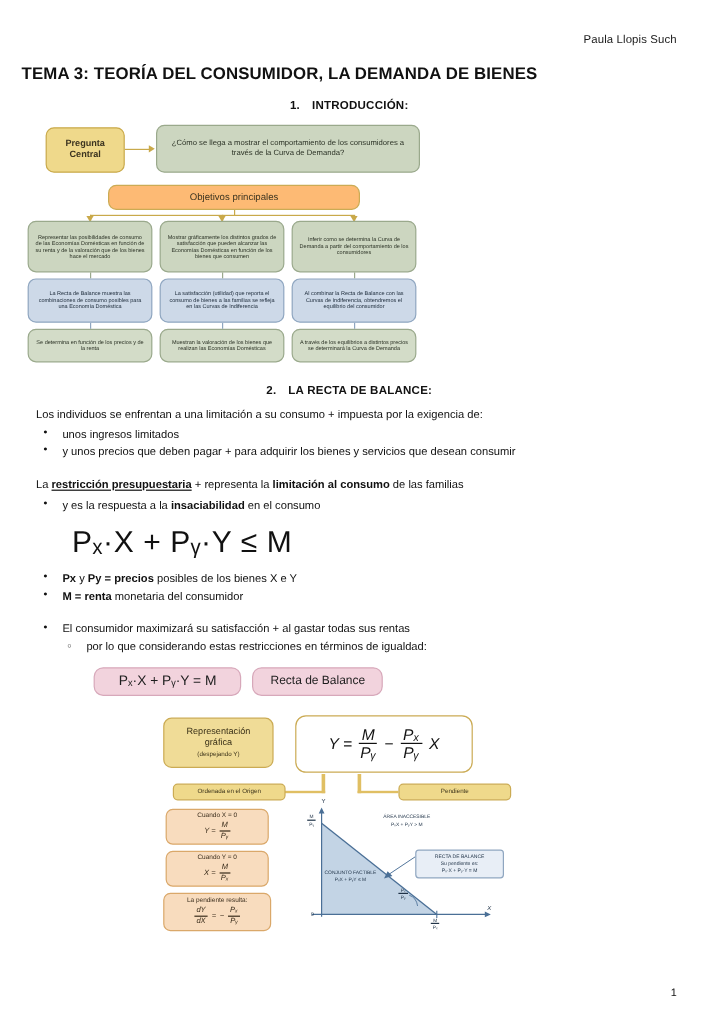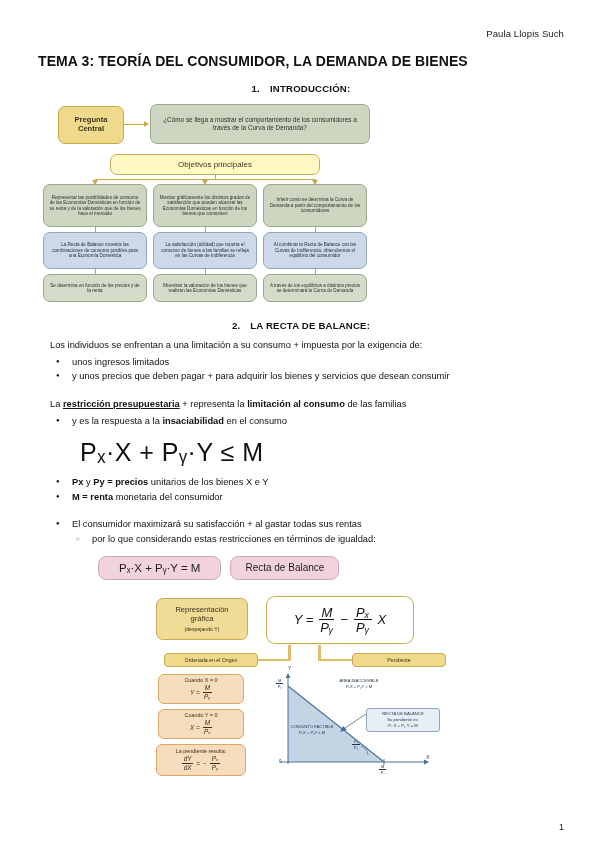--- a/index.html
+++ b/index.html
@@ -5,39 +5,39 @@
   * { box-sizing: border-box; margin: 0; padding: 0; }
   body {
     width: 600px;
     height: 848px;
     background: #ffffff;
     font-family: "Liberation Sans", sans-serif;
     color: #111;
     position: relative;
     overflow: hidden;
   }
-  .page { position: relative; width: 600px; height: 848px; padding: 28px 36px 0 38px; }
+  .page { position: relative; width: 600px; height: 848px; padding: 28px 36px 0 18px; }
 
   .author { text-align: right; font-size: 9.5px; color: #1a1a1a; margin-bottom: 14px; letter-spacing: .1px;}
   .doc-title { font-size: 14px; font-weight: bold; letter-spacing: .1px; margin-bottom: 14px; }
   .sect-head { font-size: 9.6px; font-weight: bold; text-align: center; margin: 0 0 8px 0; letter-spacing:.2px;}
   .sect-head .num { margin-right: 10px; }
 
   
   .diagram { position: relative; height: 218px; margin-top: 2px; }
   .mbox {
     position: absolute;
     border-radius: 7px;
     display: flex; align-items: center; justify-content: center;
     text-align: center;
     line-height: 1.18;
     padding: 3px 4px;
   }
   .b-yellow { background: #efd98b; border: 1px solid #c9a94a; color: #3c3420; }
-  .b-yellow2 { background: #fef9c3; border: 1px solid #cbab54; color: #3c3420; }
+  .b-yellow2 { background: #fdba74; border: 1px solid #cbab54; color: #3c3420; }
   .b-green  { background: #ccd6c0; border: 1px solid #9aa98c; color: #2c3326; }
   .b-green-l{ background: #d3dcc8; border: 1px solid #9aa98c; color: #2c3326; }
   .b-blue   { background: #cdd9e8; border: 1px solid #8fa6c0; color: #22303f; }
 
   .pregunta { left: 20px; top: 4px; width: 66px; height: 38px; font-size: 7.6px; font-weight: 600; }
   .question { left: 112px; top: 2px; width: 220px; height: 40px; font-size: 6.4px; padding: 4px 8px; }
   .objetivos { left: 72px; top: 52px; width: 210px; height: 21px; font-size: 8px; }
 
   .row1 { top: 82px; width: 104px; height: 43px; font-size: 4.6px; padding: 3px 5px; }
   .row2 { top: 130px; width: 104px; height: 37px; font-size: 4.6px; padding: 3px 5px; }
@@ -187,21 +187,21 @@
 
   <div class="para"><span>La </span><b><u>restricción presupuestaria</u></b><span> + representa la </span><b>limitación al consumo</b><span> de las familias</span></div>
 
   <ul class="bul">
     <li><span>y es la respuesta a la </span><b>insaciabilidad</b><span> en el consumo</span></li>
   </ul>
 
   <div class="bigformula">Pₓ·X + Pᵧ·Y ≤ M</div>
 
   <ul class="bul">
-    <li><b>Px</b><span> y </span><b>Py = precios</b><span> unitarios de los bienes X e Y</span></li>
+    <li><b>Px</b><span> y </span><b>Py = precios</b><span> posibles de los bienes X e Y</span></li>
     <li><b>M = renta</b><span> monetaria del consumidor</span></li>
   </ul>
 
   <div class="spacer"></div>
 
   <ul class="bul">
     <li>El consumidor maximizará su satisfacción + al gastar todas sus rentas</li>
   </ul>
   <ul class="bul sub">
     <li>por lo que considerando estas restricciones en términos de igualdad:</li>

